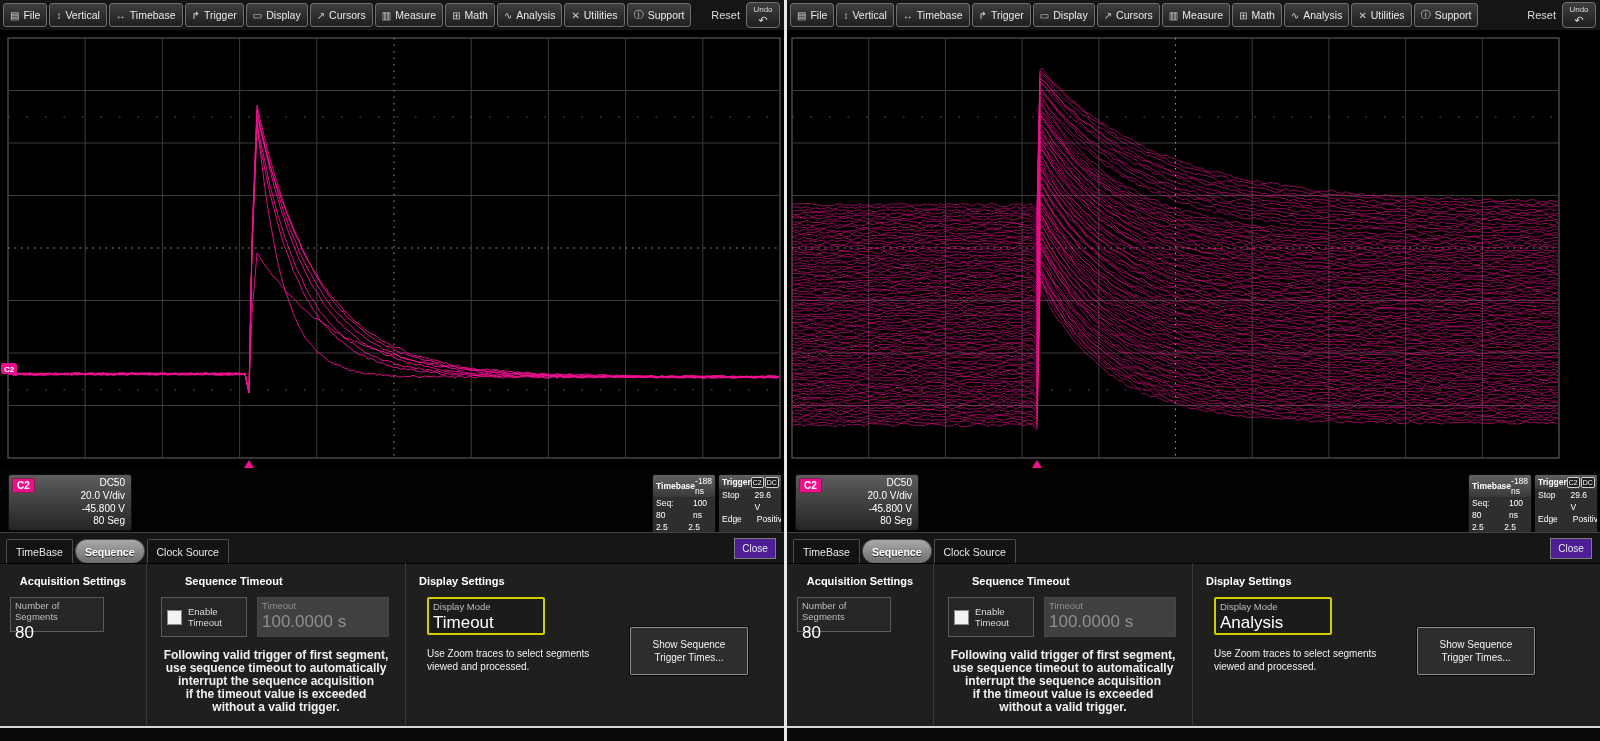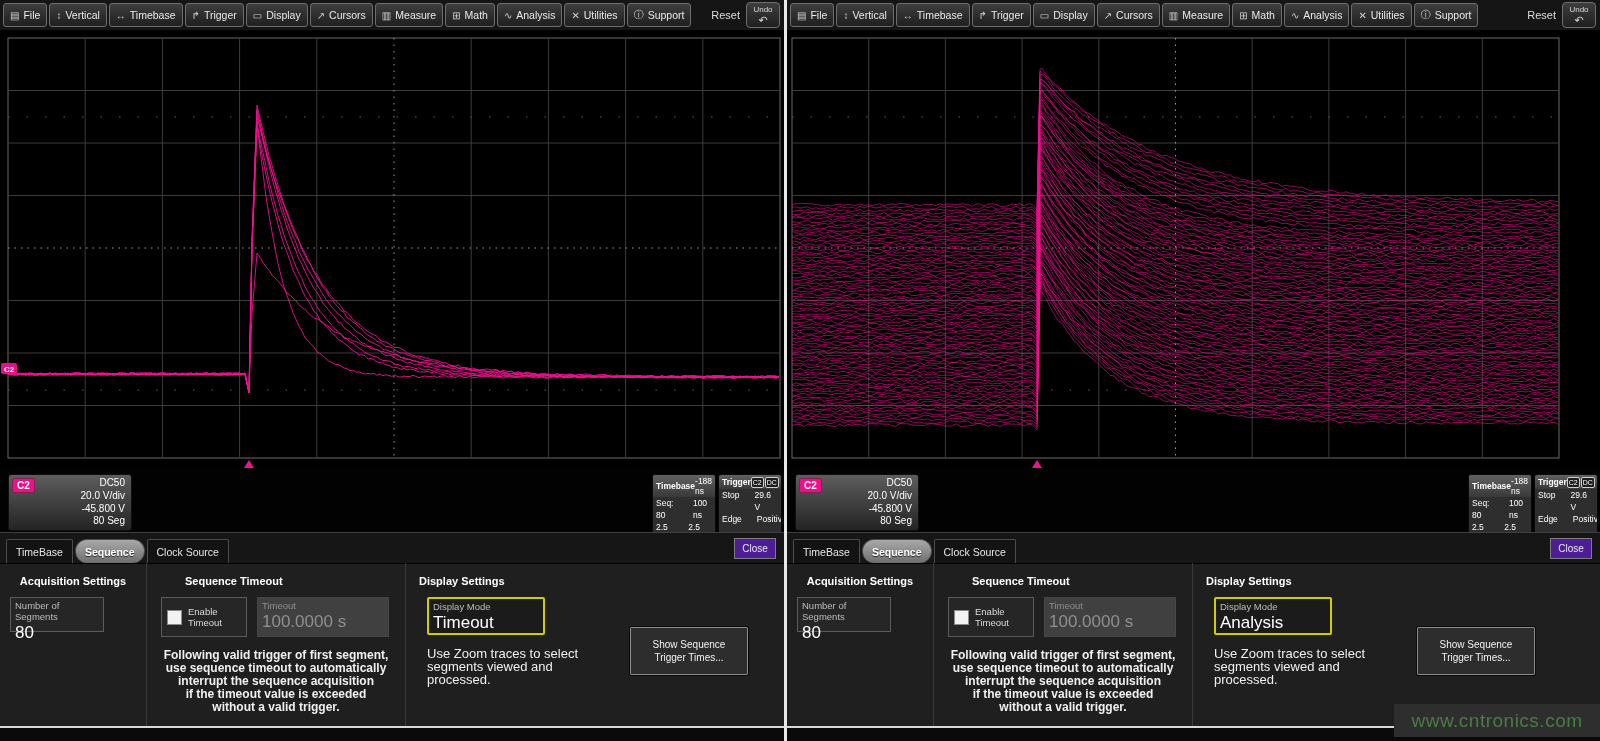--- a/index.html
+++ b/index.html
@@ -66,21 +66,21 @@
   .f-value{font-size:17px;color:#fff;padding:1px 4px;}
   .segfield{left:10px;top:34px;width:94px;height:35px;cursor:text;}
   .enablebtn{position:absolute;left:14px;top:34px;width:86px;height:40px;background:#262626;border:1px solid #5b5b5b;
     display:flex;align-items:center;gap:6px;padding-left:5px;box-sizing:border-box;cursor:pointer;}
   .cb{width:13px;height:13px;background:#f2f2f2;border:1px solid #8a8a8a;display:inline-block;flex:none;}
   .en-lbl{font-size:9.5px;color:#dcdcdc;width:46px;line-height:11px;}
   .timeoutfield{left:110px;top:34px;width:132px;height:40px;background:#404040;border:1px solid #464646;}
   .timeoutfield .f-label,.timeoutfield .f-value{color:#8f8f8f;}
   .note{position:absolute;left:6px;right:6px;top:86px;text-align:center;font-size:12px;font-weight:bold;color:#f0f0f0;line-height:13px;}
   .modefield{left:22px;top:34px;width:118px;height:38px;border:2px solid #cfcf00;background:#1b1b1b;border-radius:2px;cursor:pointer;}
-  .zoomnote{position:absolute;left:22px;top:84px;width:165px;font-size:13px;color:#f0f0f0;line-height:13px;}
+  .zoomnote{position:absolute;left:22px;top:84px;width:165px;font-size:10px;color:#f0f0f0;line-height:13px;}
   .showbtn{position:absolute;left:225px;top:64px;width:118px;height:48px;background:#2d2d2d;border:1px solid #8c8c8c;
     outline:1px solid #0a0a0a;color:#f2f2f2;font-size:10px;line-height:13px;border-radius:1px;font-family:inherit;cursor:pointer;}
   .bottombar{position:absolute;left:0;right:0;bottom:0;height:13px;background:#0a0a0a;border-top:2px solid #d8d8d8;}
   .watermark{position:absolute;right:0;bottom:4px;width:206px;height:33px;background:#2e2e2e;color:#4a7c44;
     font-size:19px;display:flex;align-items:center;justify-content:center;letter-spacing:.5px;z-index:5;}
 </style>
 </head>
 <body>
 
 <div class="wrap">
@@ -517,15 +517,14 @@
         <div class="field modefield">
           <div class="f-label">Display Mode</div>
           <div class="f-value">Analysis</div>
         </div>
         <div class="zoomnote">Use Zoom traces to select segments viewed and processed.</div>
         <button class="showbtn">Show Sequence Trigger Times...</button>
       </div>
     </div>
   </div>
   <div class="bottombar"></div>
-<div class="watermark">www.cntronics.com</div>
     </div>
   </div>
 
 </body></html>

